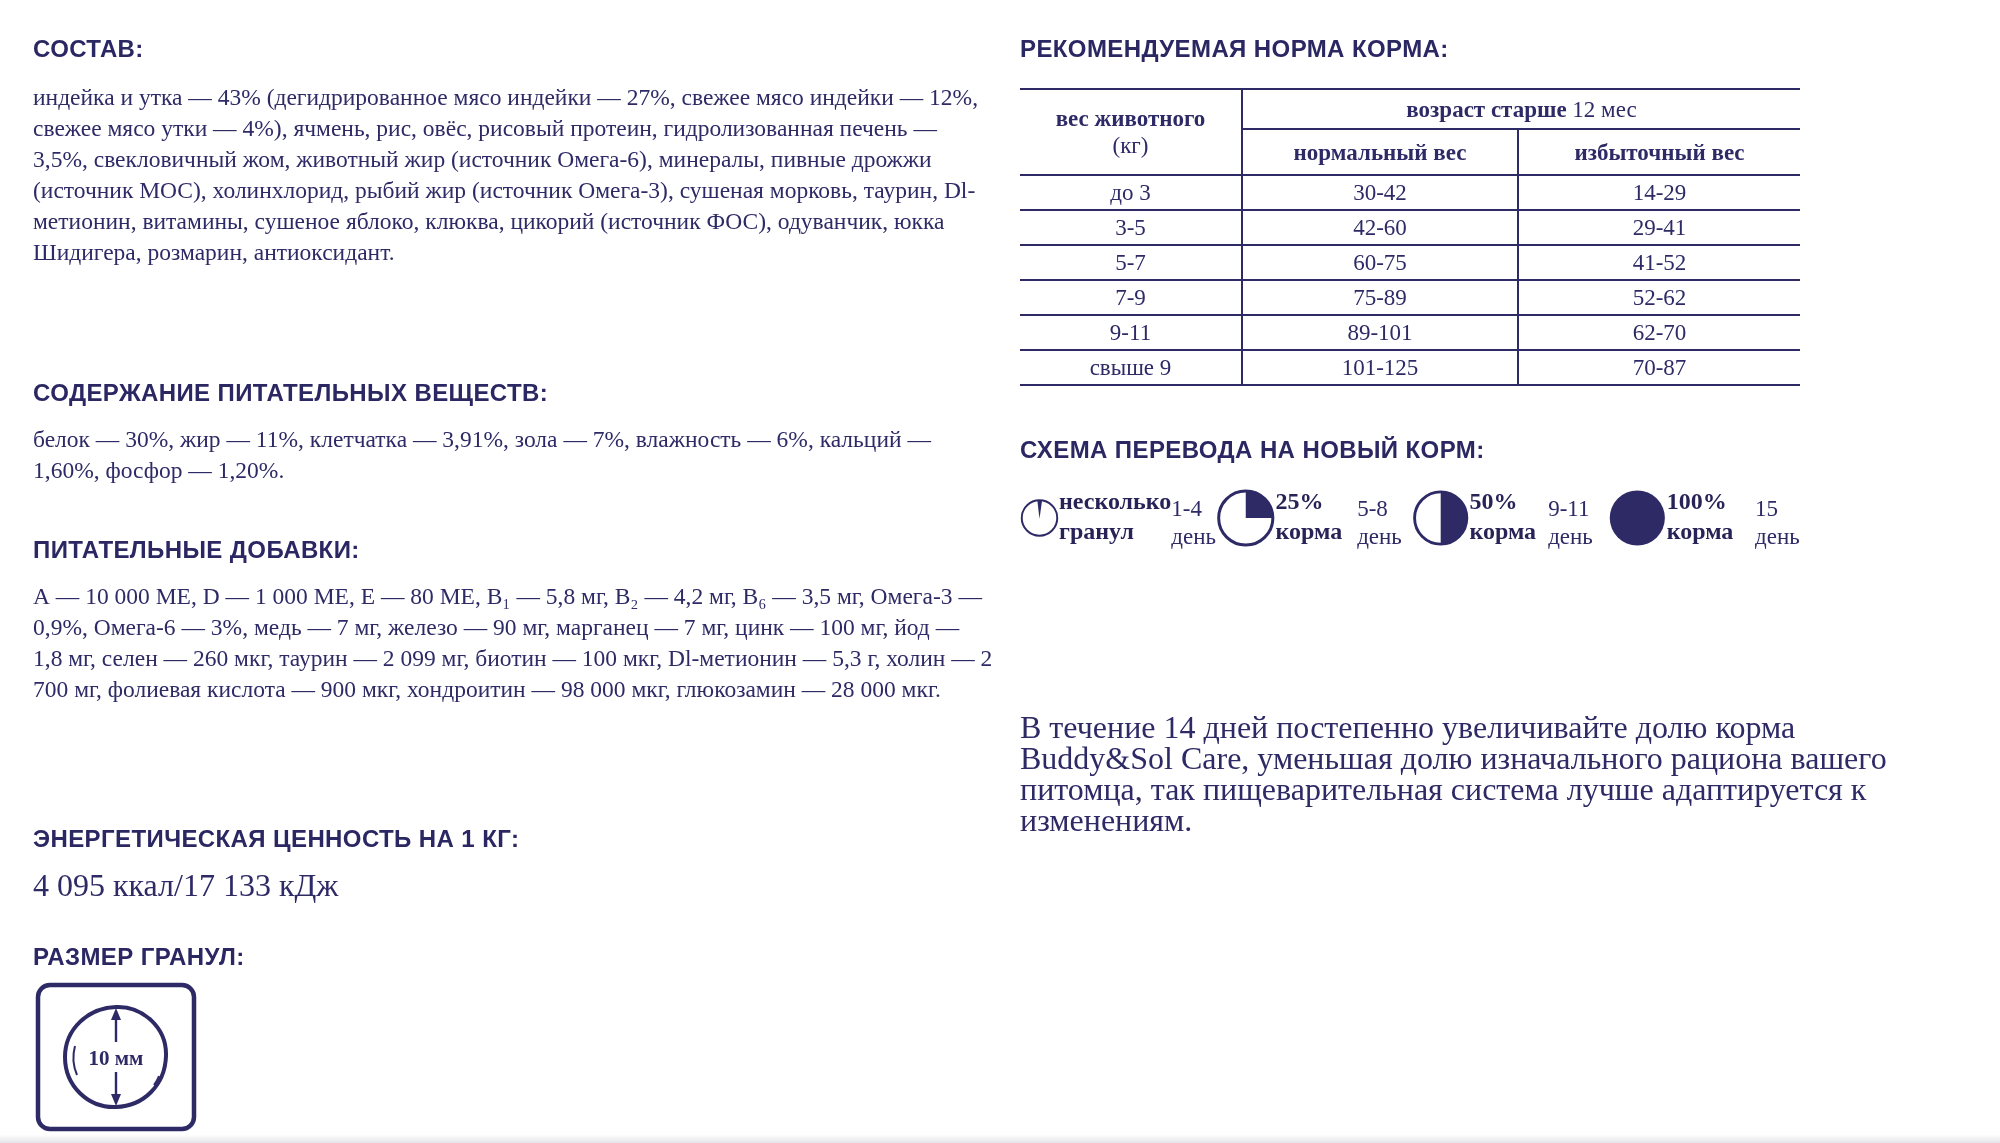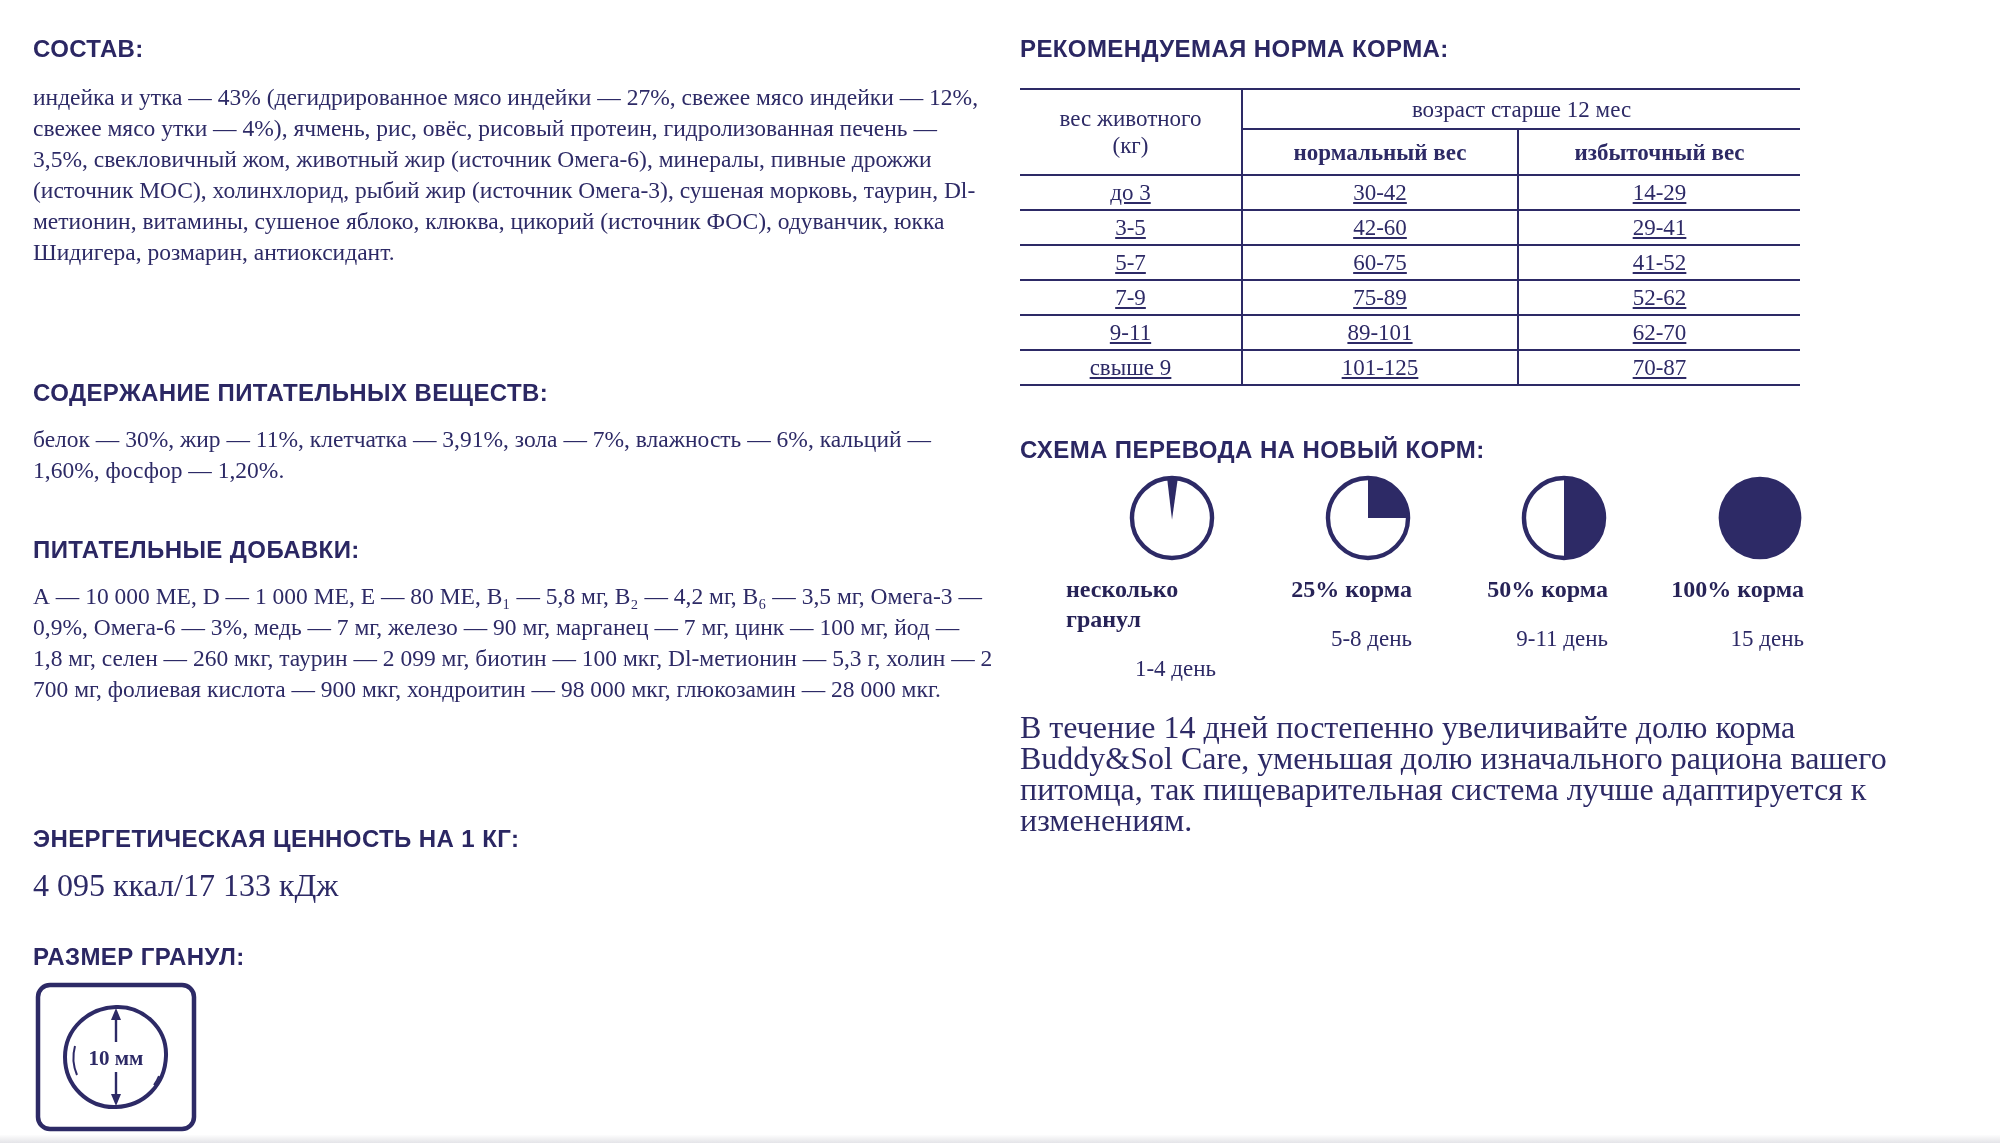--- a/index.html
+++ b/index.html
@@ -24,31 +24,31 @@
   #energy-p{left:33px;top:870px;width:700px;font-size:32px;}
   #granule-h{left:33px;top:944px;}
   #granule-box{left:35px;top:982px;}
   
   #feeding-h{left:1020px;top:36px;}
   #feeding-table{left:1020px;top:88px;}
   table{border-collapse:collapse;width:780px;table-layout:fixed;}
   col.c1{width:222px;} col.c2{width:276px;} col.c3{width:282px;}
   td,th{font:23px/27px var(--serif);color:var(--navy);text-align:center;vertical-align:middle;
         border-top:2px solid var(--navy);padding:3px 4px;}
-  tr.data td{height:27px;text-decoration:underline;}
+  tr.data td{height:27px;}
   tr.subhead th{height:46px;font-weight:700;}
   th.age{height:40px;font-weight:400;}
   th.w-cell{font-weight:400;}
-  .b{font-weight:400;}
+  .b{font-weight:700;}
   .vline{border-left:2px solid var(--navy);}
   tr.last td{border-bottom:2px solid var(--navy);}
   
   #transition-h{left:1020px;top:437px;}
   #steps{left:1020px;top:474px;width:980px;display:grid;grid-template-columns:repeat(5,196px);}
-  .step{display:flex;flex-direction:column;align-items:flex-end;}
+  .step{display:flex;align-items:flex-start;}
   .step svg{display:block;}
   .step-label{font:700 24px/30px var(--serif);margin-top:12px;max-width:150px;color:#272357;}
   .step-days{font:23px/28px var(--serif);margin-top:21px;}
   #transition-note{left:1020px;top:712px;width:930px;font-size:32px;}
   
   #bottom-strip{left:0;bottom:0;width:100%;height:8px;
     background:linear-gradient(#fdfdfd,#e4e4e8);}
 </style>
 </head>
 <body>

